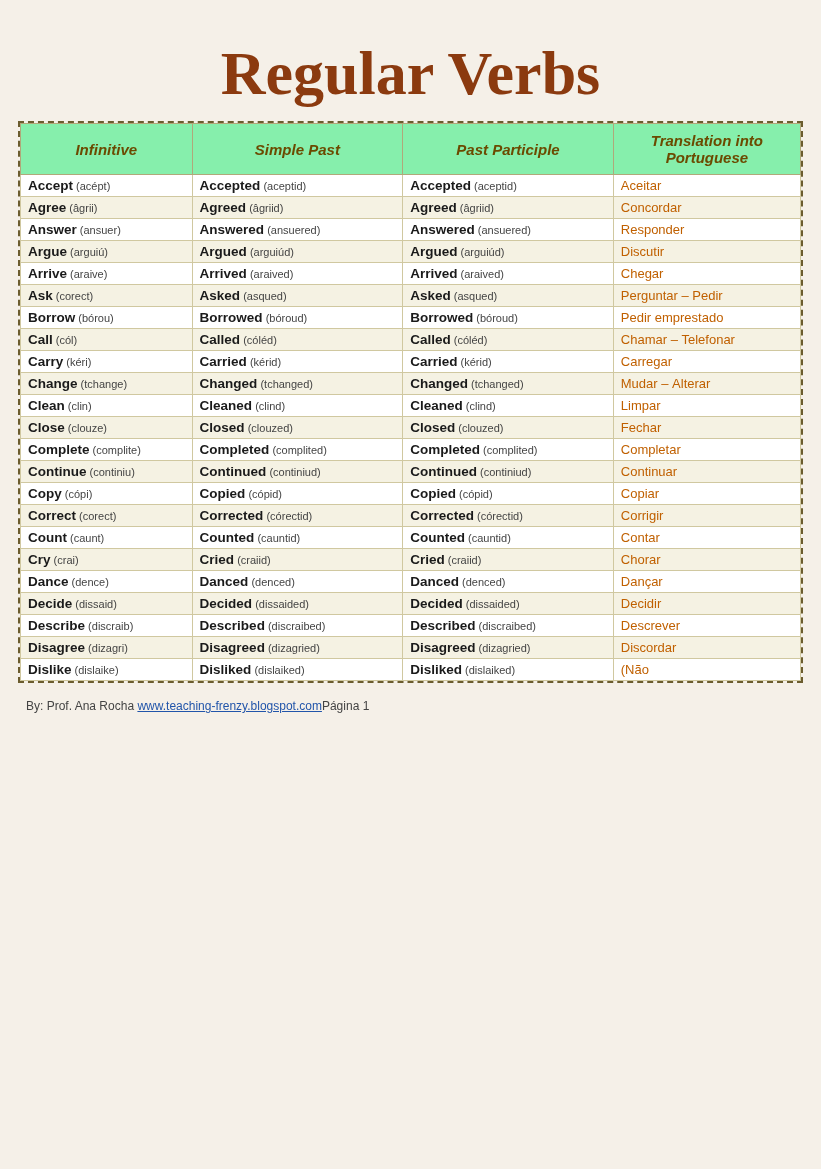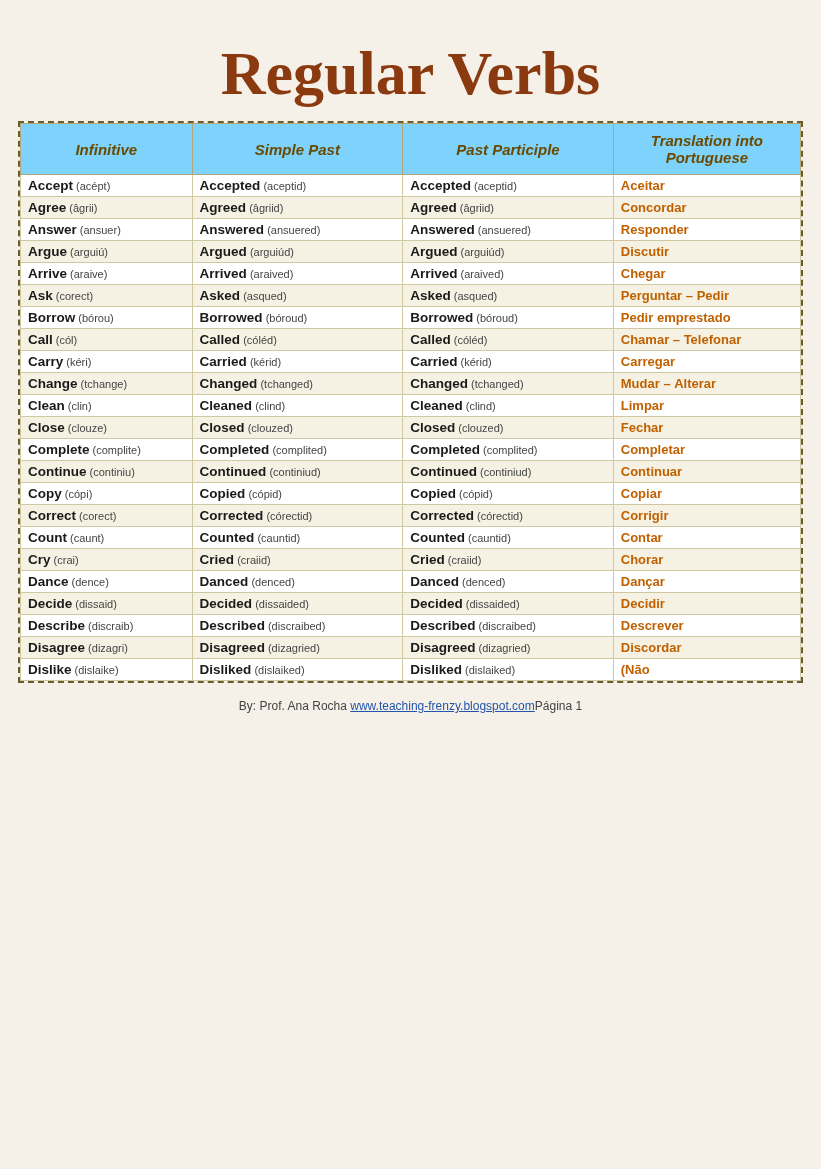--- a/index.html
+++ b/index.html
@@ -24,21 +24,21 @@
     .table-wrapper {
       border: 2.5px dashed #6B5C2E;
       margin: 0 18px 10px 18px;
       width: 785px;
     }
     table {
       width: 100%;
       border-collapse: collapse;
     }
     thead tr th {
-      background: #7dd3fc;
+      background: #86efac;
       color: #6B4A00;
       font-size: 15px;
       font-weight: bold;
       font-style: italic;
       text-align: center;
       padding: 8px 5px;
       border: 1px solid #b0a87a;
     }
     tbody tr td {
       border: 1px solid #d0c8a0;
@@ -64,27 +64,27 @@
     .verb-phonetic {
       font-weight: normal;
       font-size: 11px;
       color: #444;
     }
     .verb-main-bold {
       font-weight: bold;
     }
     .pt-word {
       color: #C06000;
-      font-weight: bold;
+      font-weight: normal;
       font-size: 13px;
     }
     .footer {
       width: 785px;
       display: flex;
-      justify-content: center;
+      justify-content: flex-start;
       align-items: center;
       padding: 6px 8px 4px 8px;
       font-size: 12px;
       color: #444;
     }
     .footer a {
       color: #2255aa;
       text-decoration: underline;
     }
   </style>

